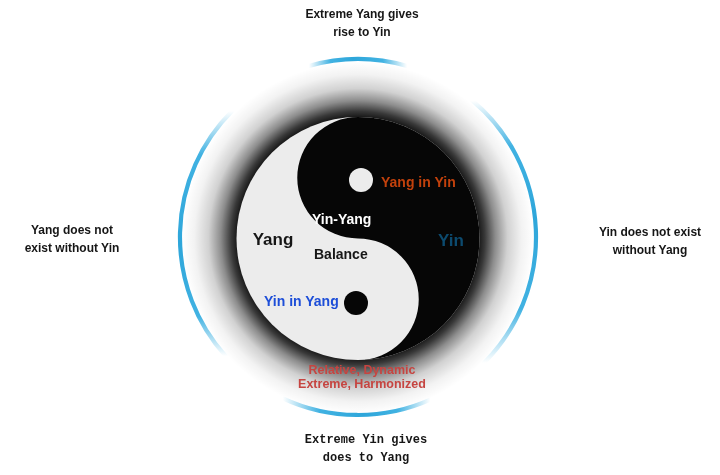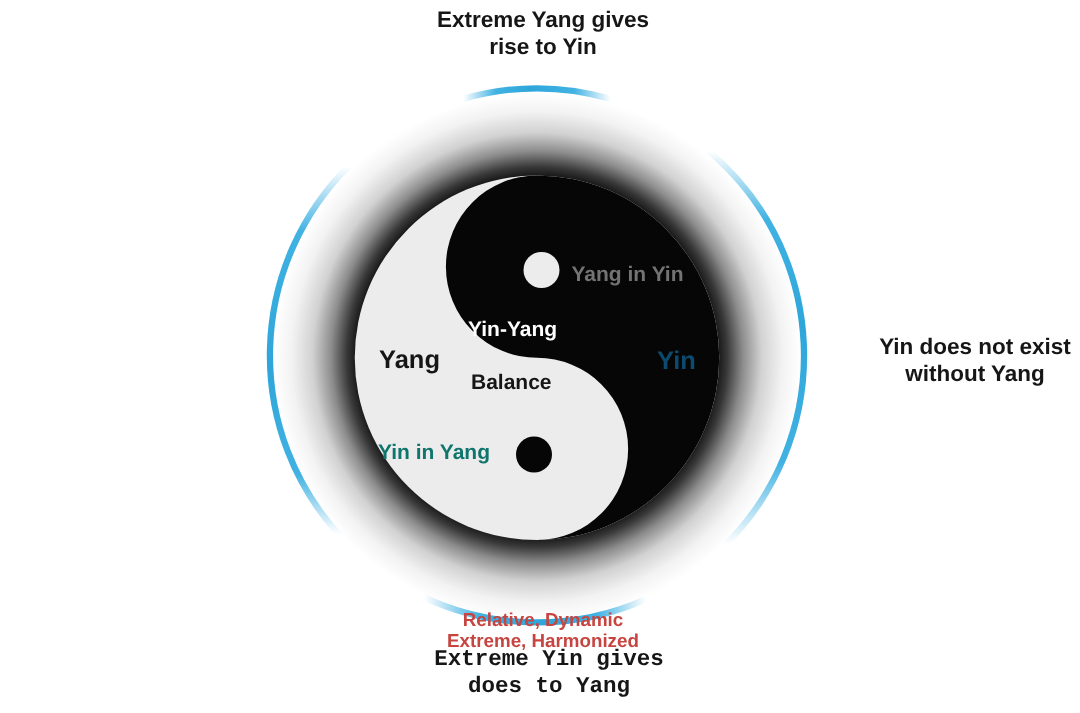--- a/index.html
+++ b/index.html
@@ -16,21 +16,21 @@
     font-family: "Liberation Sans", sans-serif;
   }
   #diagram-svg {
     position: absolute;
     left: 0;
     top: 0;
   }
   .outer-label {
     position: absolute;
     font-weight: bold;
-    font-size: 15px;
+    font-size: 12px;
     line-height: 18px;
     text-align: center;
     color: #161616;
   }
   .outer-label-top    { left: 212px; top: 5px;   width: 300px; }
   .outer-label-bottom { left: 216px; top: 431px; width: 300px; font-family: Liberation Mono, monospace; }
   .outer-label-left   { left: 0px;   top: 221px; width: 144px; }
   .outer-label-right  { left: 578px; top: 223px; width: 144px; }
 
   .big-half-label {
@@ -43,36 +43,35 @@
   .yang-label { left: 238px; top: 227px; width: 70px; color: #161616; }
   .yin-label  { left: 425px; top: 228px; width: 52px; color: #0c4a6e; }
 
   .small-symbol-label {
     position: absolute;
     font-weight: bold;
     font-size: 14px;
     line-height: 15px;
     white-space: nowrap;
   }
-  .yang-in-yin-label { left: 381px; top: 175px; color: #737373; }
-  .yin-in-yang-label { left: 252px; top: 294px; color: #0f766e; }
+  .yang-in-yin-label { left: 381px; top: 175px; color: #c2410c; }
+  .yin-in-yang-label { left: 264px; top: 294px; color: #1d4ed8; }
   .center-label-1 { left: 312px; top: 212px; width: 100px; color: #ffffff; }
   .center-label-2 { left: 314px; top: 247px; width: 100px; text-align: left; color: #161616; }
 
   .caption {
     position: absolute;
     left: 262px;
     top: 364px;
     width: 200px;
     text-align: center;
     font-weight: bold;
     font-size: 12.5px;
     line-height: 13.5px;
     color: #c64541;
-    margin-top: 43px;
   }
 </style>
 </head>
 <body>
 
 <div id="stage">
 
   <svg id="diagram-svg" width="720" height="475" viewBox="0 0 720 475">
     <defs>
       <radialGradient id="glowGrad" cx="0.5" cy="0.5" r="0.5">
@@ -144,20 +143,24 @@
   <div class="outer-label outer-label-right">
     <div>Yin does not exist</div>
     <div>without Yang</div>
   </div>
 
   <div class="outer-label outer-label-bottom">
     <div>Extreme Yin gives</div>
     <div>does to Yang</div>
   </div>
 
+  <div class="outer-label outer-label-left">
+    <div>Yang does not</div>
+    <div>exist without Yin</div>
+  </div>
 
   <div class="big-half-label yang-label">Yang</div>
   <div class="big-half-label yin-label">Yin</div>
 
   <div class="small-symbol-label yang-in-yin-label">Yang in Yin</div>
   <div class="small-symbol-label center-label-1">Yin-Yang</div>
   <div class="small-symbol-label center-label-2">Balance</div>
   <div class="small-symbol-label yin-in-yang-label">Yin in Yang</div>
 
   <div class="caption">

